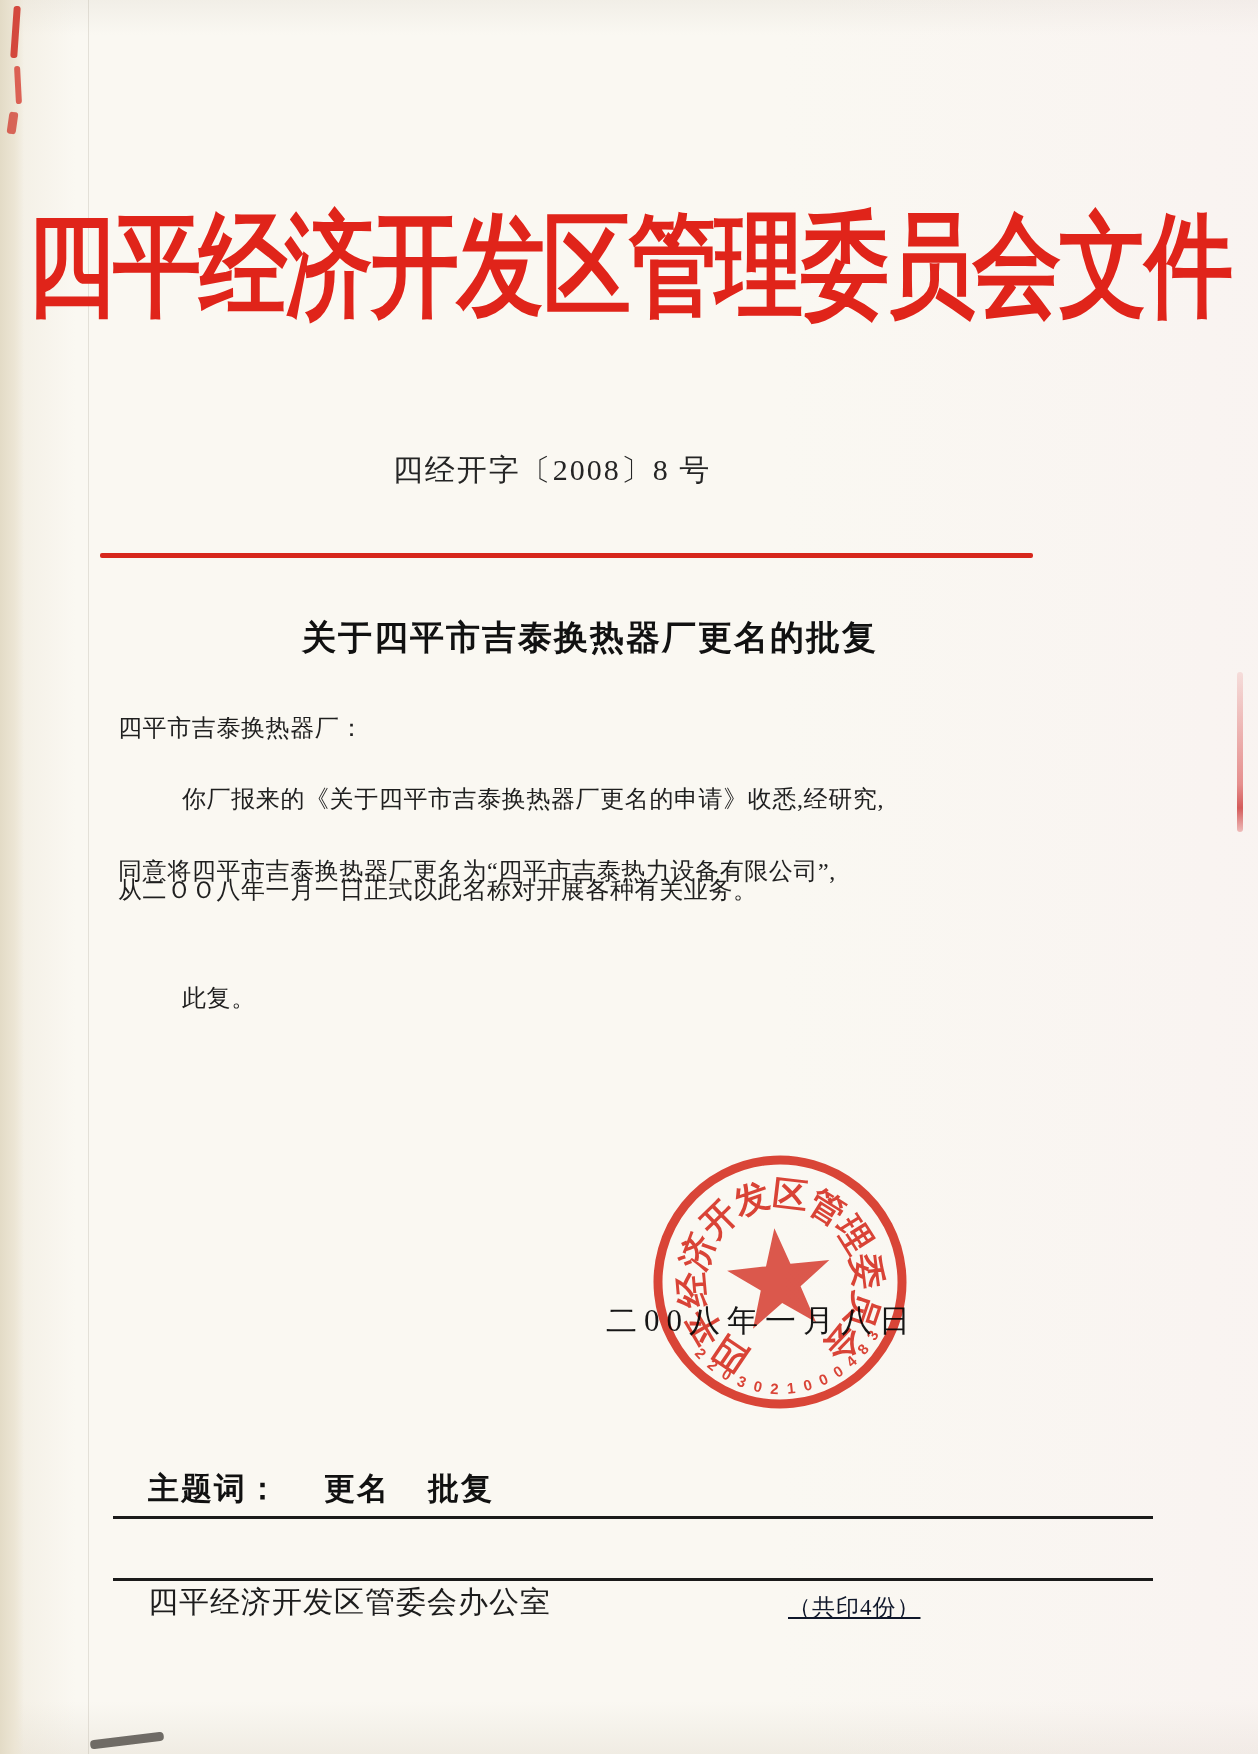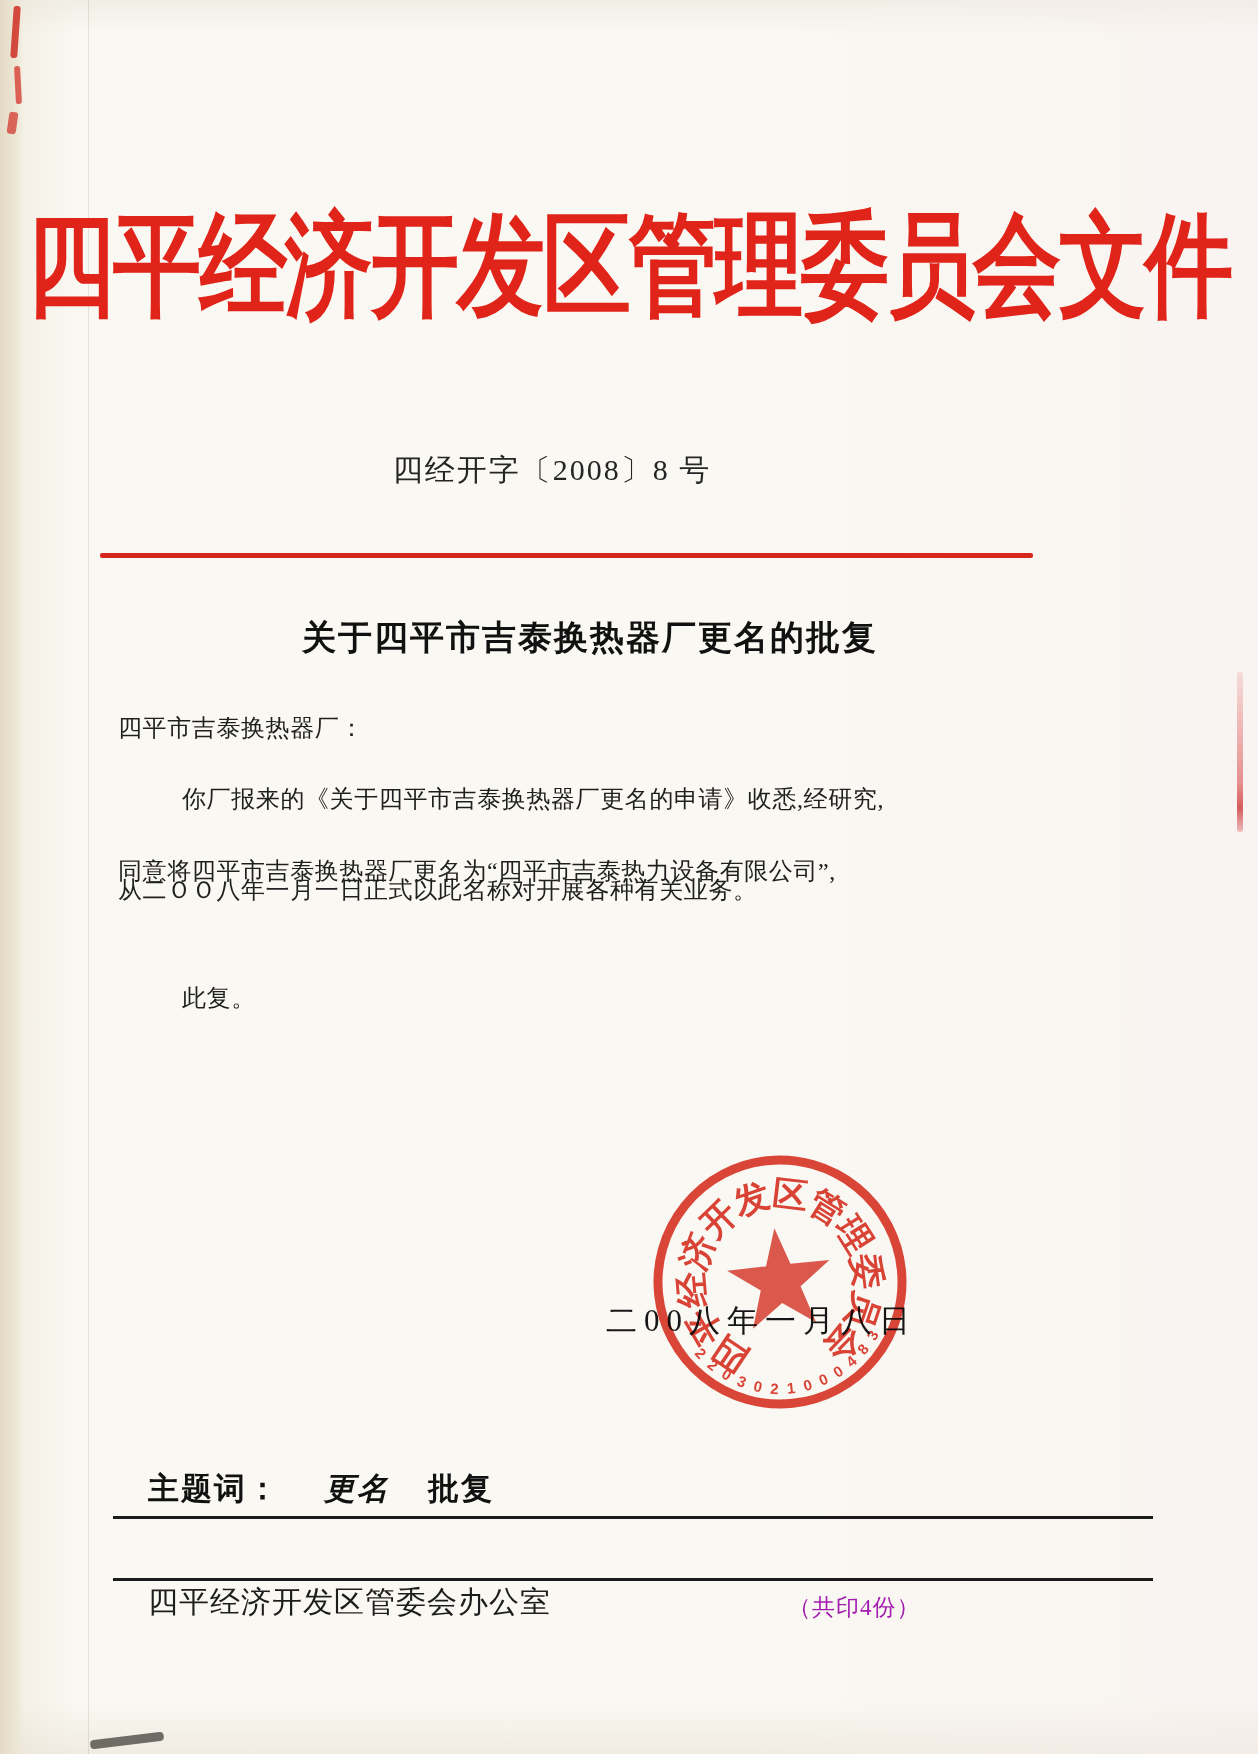--- a/index.html
+++ b/index.html
@@ -69,28 +69,28 @@
   .seal-star{fill:#da3428;opacity:.88;}
   .seal-ring-char{font-size:35px;font-weight:bold;fill:#dc372a;text-anchor:middle;font-family:"Liberation Sans",sans-serif;}
   .seal-num-char{font-size:15px;font-weight:bold;fill:#dc372a;text-anchor:middle;font-family:"Liberation Sans",sans-serif;}
 
   
   .keywords-row{
     position:absolute;left:148px;top:1468px;
     font-family:"Liberation Sans",sans-serif;
     font-size:31px;font-weight:bold;color:#111;letter-spacing:2px;white-space:nowrap;
   }
-  .keywords-row .kw-item-1{margin-left:44px;font-style:italic;}
+  .keywords-row .kw-item-1{margin-left:44px;}
   .keywords-row .kw-item-2{margin-left:38px;}
   .black-rule{position:absolute;left:113px;width:1040px;height:3px;background:#1b1b1b;}
   .rule-top{top:1516px;}
   .rule-bottom{top:1578px;}
   .footer-office{position:absolute;left:148px;top:1534px;font-size:30px;letter-spacing:1px;color:#1d1d1d;white-space:nowrap;margin-top:48px;}
   .footer-print-date{position:absolute;left:718px;top:1534px;font-size:30px;letter-spacing:1px;color:#1d1d1d;white-space:nowrap;}
-  .footer-copies{position:absolute;left:788px;top:1592px;font-size:23px;color:#a21caf;letter-spacing:1px;}
+  .footer-copies{position:absolute;left:788px;top:1592px;font-size:23px;color:#0f172a;letter-spacing:1px;text-decoration:underline;}
 </style>
 </head>
 <body>
 
 <div class="page">
 
   <div class="scan-tint"></div>
   <div class="edge-left"></div>
   <div class="crease"></div>
 

